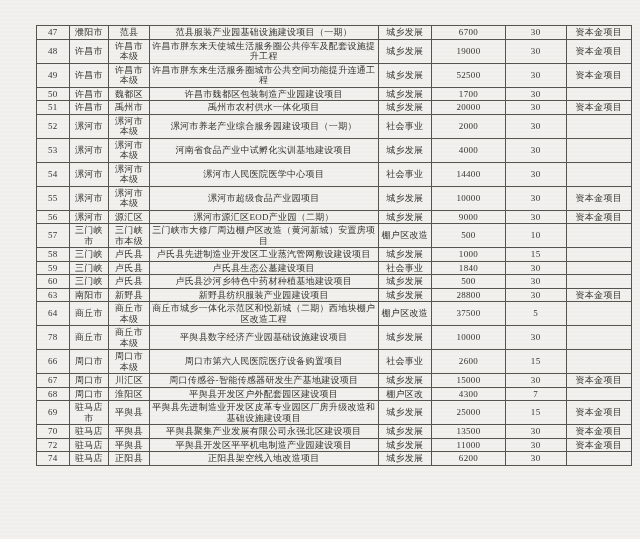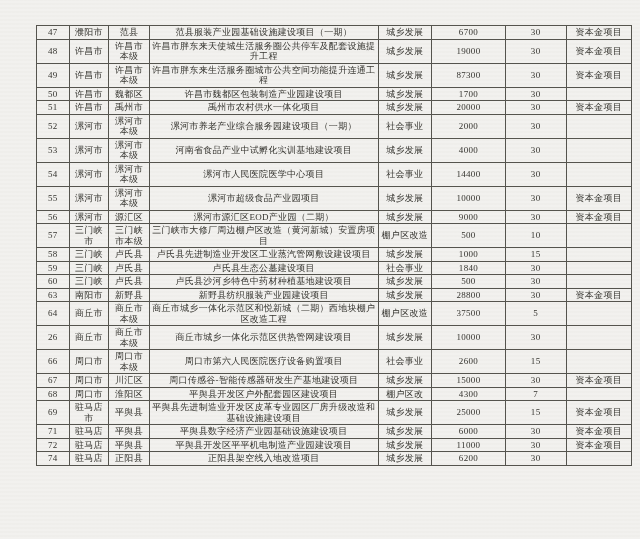--- a/index.html
+++ b/index.html
@@ -86,21 +86,21 @@
     <td class="num">19000</td>
     <td class="num">30</td>
     <td>资本金项目</td>
   </tr>
         <tr>
     <td class="num">49</td>
     <td>许昌市</td>
     <td>许昌市本级</td>
     <td>许昌市胖东来生活服务圈城市公共空间功能提升连通工程</td>
     <td>城乡发展</td>
-    <td class="num">87300</td>
+    <td class="num">52500</td>
     <td class="num">30</td>
     <td>资本金项目</td>
   </tr>
         <tr>
     <td class="num">50</td>
     <td>许昌市</td>
     <td>魏都区</td>
     <td>许昌市魏都区包装制造产业园建设项目</td>
     <td>城乡发展</td>
     <td class="num">1700</td>
@@ -221,24 +221,24 @@
     <td class="num">64</td>
     <td>商丘市</td>
     <td>商丘市本级</td>
     <td>商丘市城乡一体化示范区和悦新城（二期）西地块棚户区改造工程</td>
     <td>棚户区改造</td>
     <td class="num">37500</td>
     <td class="num">5</td>
     <td></td>
   </tr>
         <tr>
-    <td class="num">26</td>
+    <td class="num">78</td>
     <td>商丘市</td>
     <td>商丘市本级</td>
-    <td>商丘市城乡一体化示范区供热管网建设项目</td>
+    <td>平舆县数字经济产业园基础设施建设项目</td>
     <td>城乡发展</td>
     <td class="num">10000</td>
     <td class="num">30</td>
     <td></td>
   </tr>
         <tr>
     <td class="num">66</td>
     <td>周口市</td>
     <td>周口市本级</td>
     <td>周口市第六人民医院医疗设备购置项目</td>
@@ -271,26 +271,26 @@
     <td class="num">69</td>
     <td>驻马店市</td>
     <td>平舆县</td>
     <td>平舆县先进制造业开发区皮革专业园区厂房升级改造和基础设施建设项目</td>
     <td>城乡发展</td>
     <td class="num">25000</td>
     <td class="num">15</td>
     <td>资本金项目</td>
   </tr>
         <tr>
-    <td class="num">71</td>
+    <td class="num">70</td>
     <td>驻马店</td>
     <td>平舆县</td>
-    <td>平舆县数字经济产业园基础设施建设项目</td>
-    <td>城乡发展</td>
-    <td class="num">6000</td>
+    <td>平舆县聚集产业发展有限公司永强北区建设项目</td>
+    <td>城乡发展</td>
+    <td class="num">13500</td>
     <td class="num">30</td>
     <td>资本金项目</td>
   </tr>
         <tr>
     <td class="num">72</td>
     <td>驻马店</td>
     <td>平舆县</td>
     <td>平舆县开发区平平机电制造产业园建设项目</td>
     <td>城乡发展</td>
     <td class="num">11000</td>

